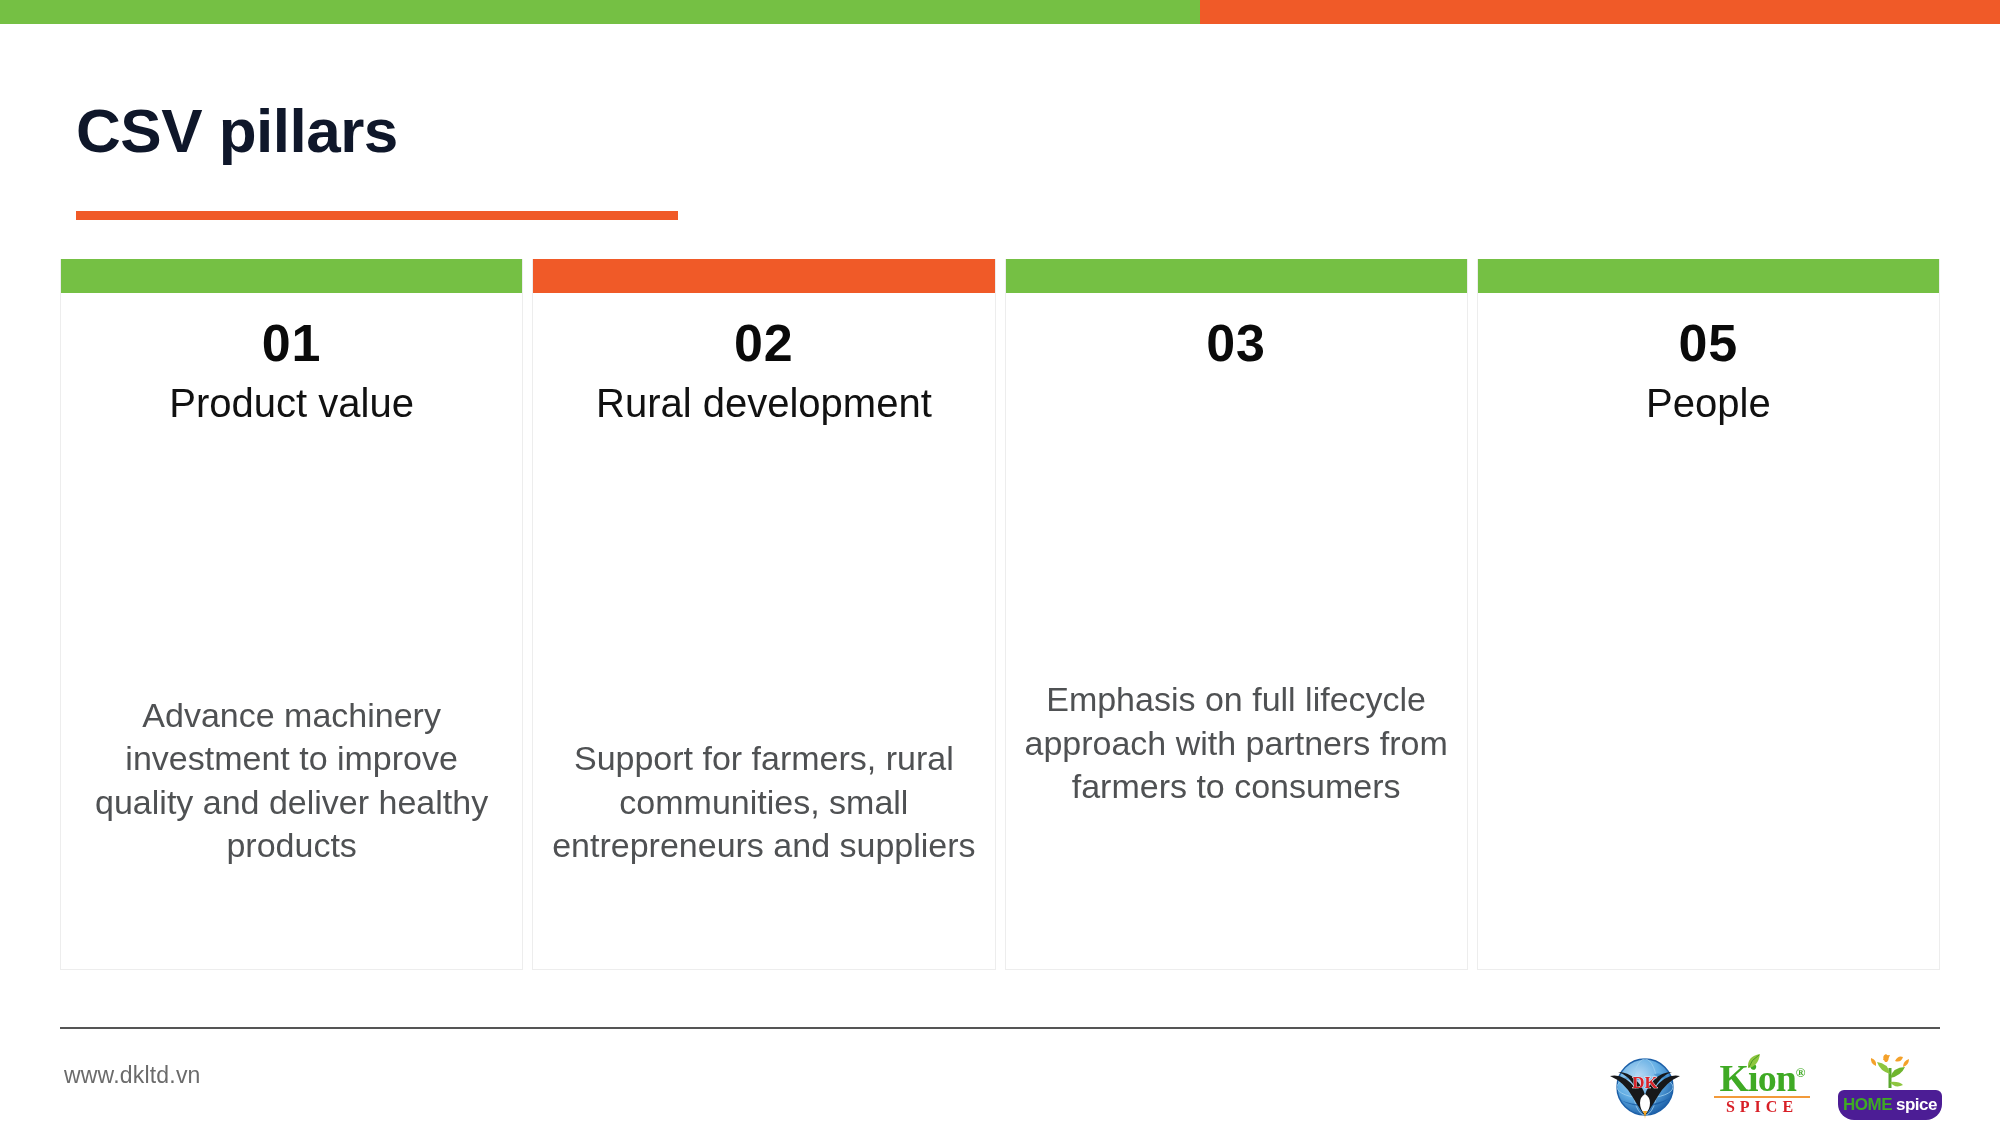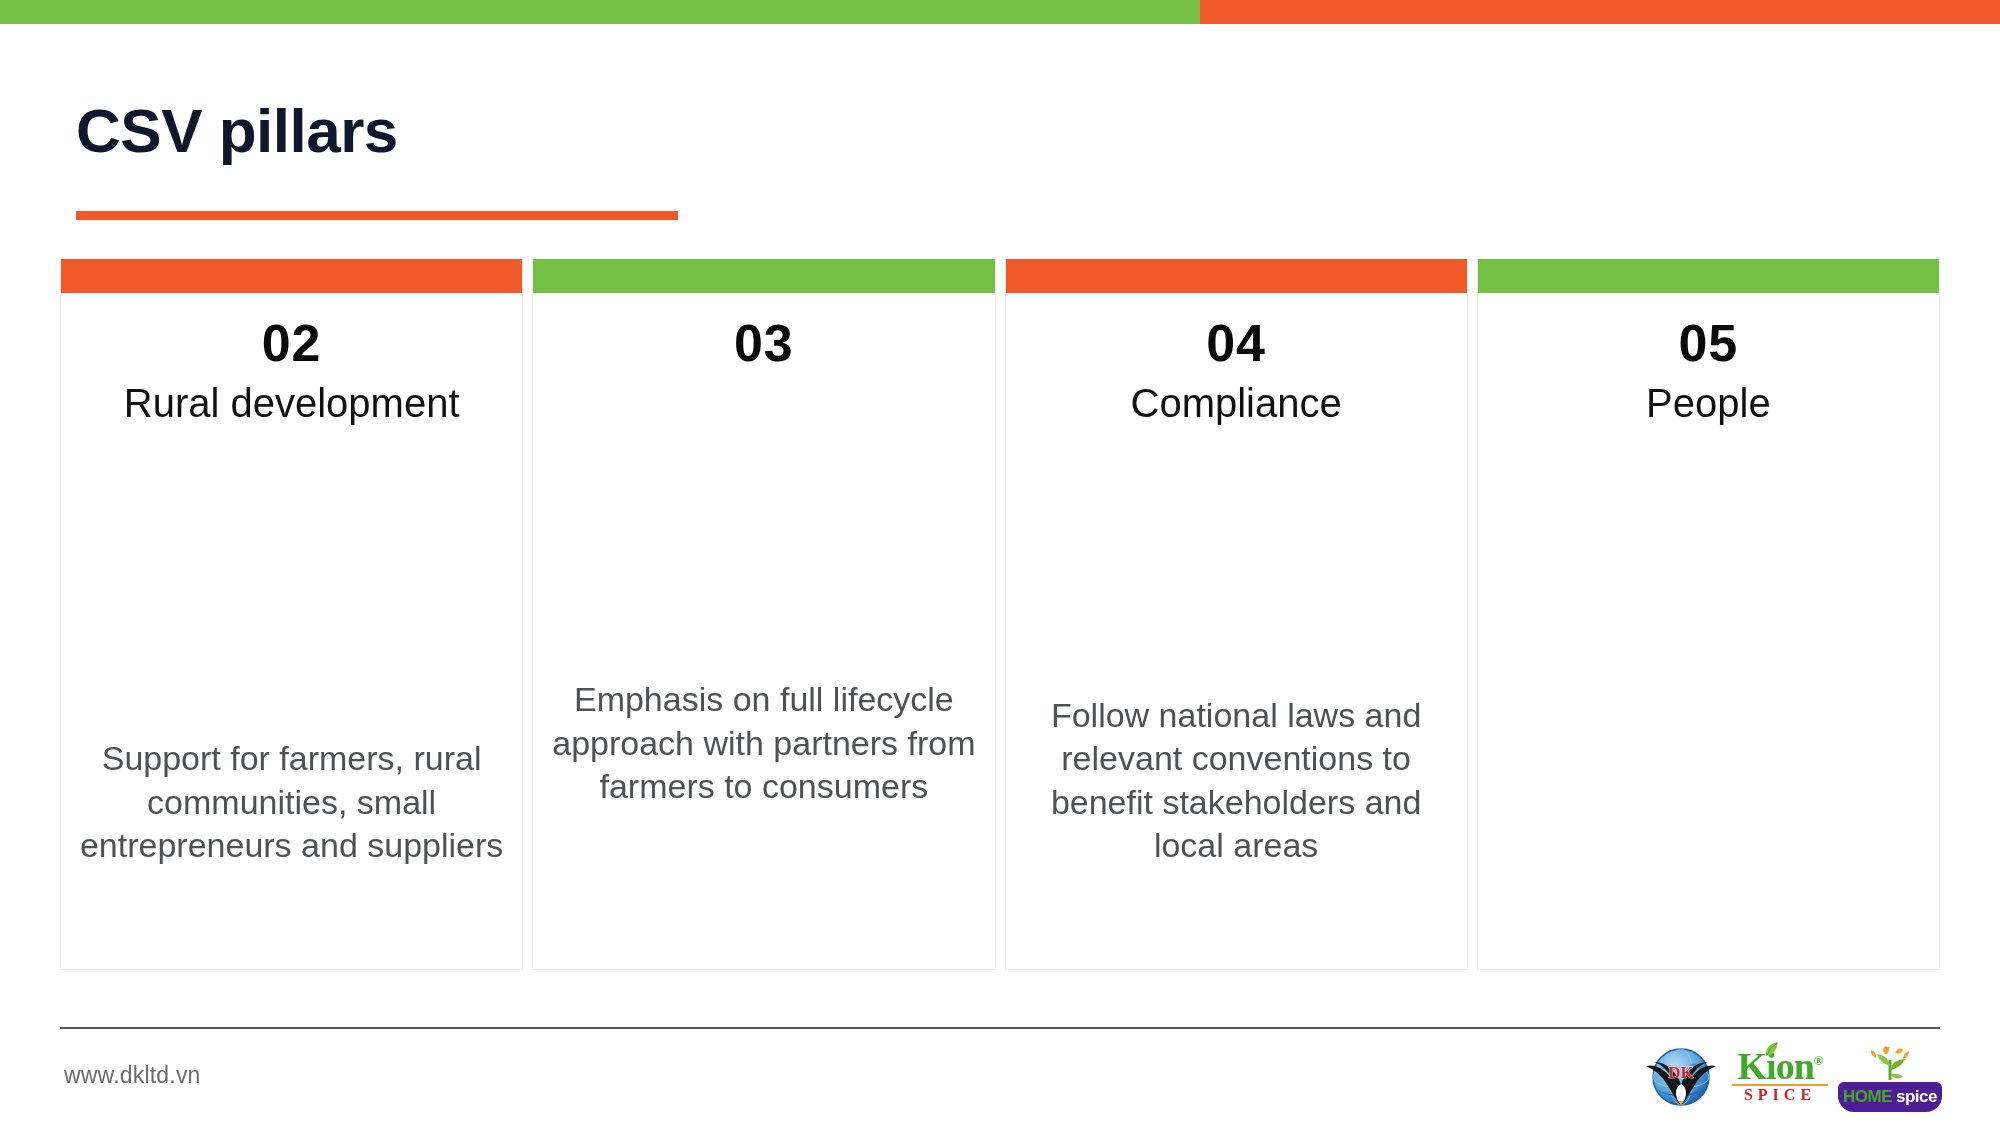--- a/index.html
+++ b/index.html
@@ -71,21 +71,21 @@
   .footer-rule {
     position:absolute; left:60px; top:1027px;
     width:1880px; height:2px; background:#555555;
   }
   .footer-url {
     position:absolute; left:64px; top:1062px;
     font-size:23px; color:#6b6b6b; letter-spacing:0.2px;
   }
   .logos {
     position:absolute; right:56px; top:1044px;
-    height:76px; display:flex; align-items:flex-start; 
+    height:76px; display:flex; align-items:flex-end; gap:18px;
   }
   .logo { position:relative; }
 
   
   .logo-dk { width:86px; height:66px; }
 
   
   .logo-kion { width:112px; height:64px; display:flex; flex-direction:column;
                align-items:center; justify-content:center; }
   .kion-word {
@@ -118,46 +118,46 @@
 <div class="topbar">
   <div class="seg-green"></div>
   <div class="seg-orange"></div>
 </div>
 
 <div class="title">CSV pillars</div>
 <div class="title-rule"></div>
 
 <div class="cards">
 
+  <div class="card">
+    <div class="card-bar green"></div>
+    <div class="card-num">01</div>
+    <div class="card-title">Product value</div>
+    <div class="body-wrap">
+      <div class="card-body">Advance machinery investment to improve quality and deliver healthy products</div>
+    </div>
+  </div>
 
   <div class="card">
     <div class="card-bar orange"></div>
     <div class="card-num">02</div>
     <div class="card-title">Rural development</div>
     <div class="body-wrap">
       <div class="card-body">Support for farmers, rural communities, small entrepreneurs and suppliers</div>
     </div>
   </div>
 
   <div class="card">
     <div class="card-bar green"></div>
     <div class="card-num">03</div>
     <div class="body-wrap">
       <div class="card-body">Emphasis on full lifecycle approach with partners from farmers to consumers</div>
     </div>
   </div>
 
-  <div class="card">
-    <div class="card-bar orange"></div>
-    <div class="card-num">04</div>
-    <div class="card-title">Compliance</div>
-    <div class="body-wrap">
-      <div class="card-body">Follow national laws and relevant conventions to benefit stakeholders and local areas</div>
-    </div>
-  </div>
 
   <div class="card">
     <div class="card-bar green"></div>
     <div class="card-num">05</div>
     <div class="card-title">People</div>
   </div>
 
 </div>
 
 <div class="footer-rule"></div>

